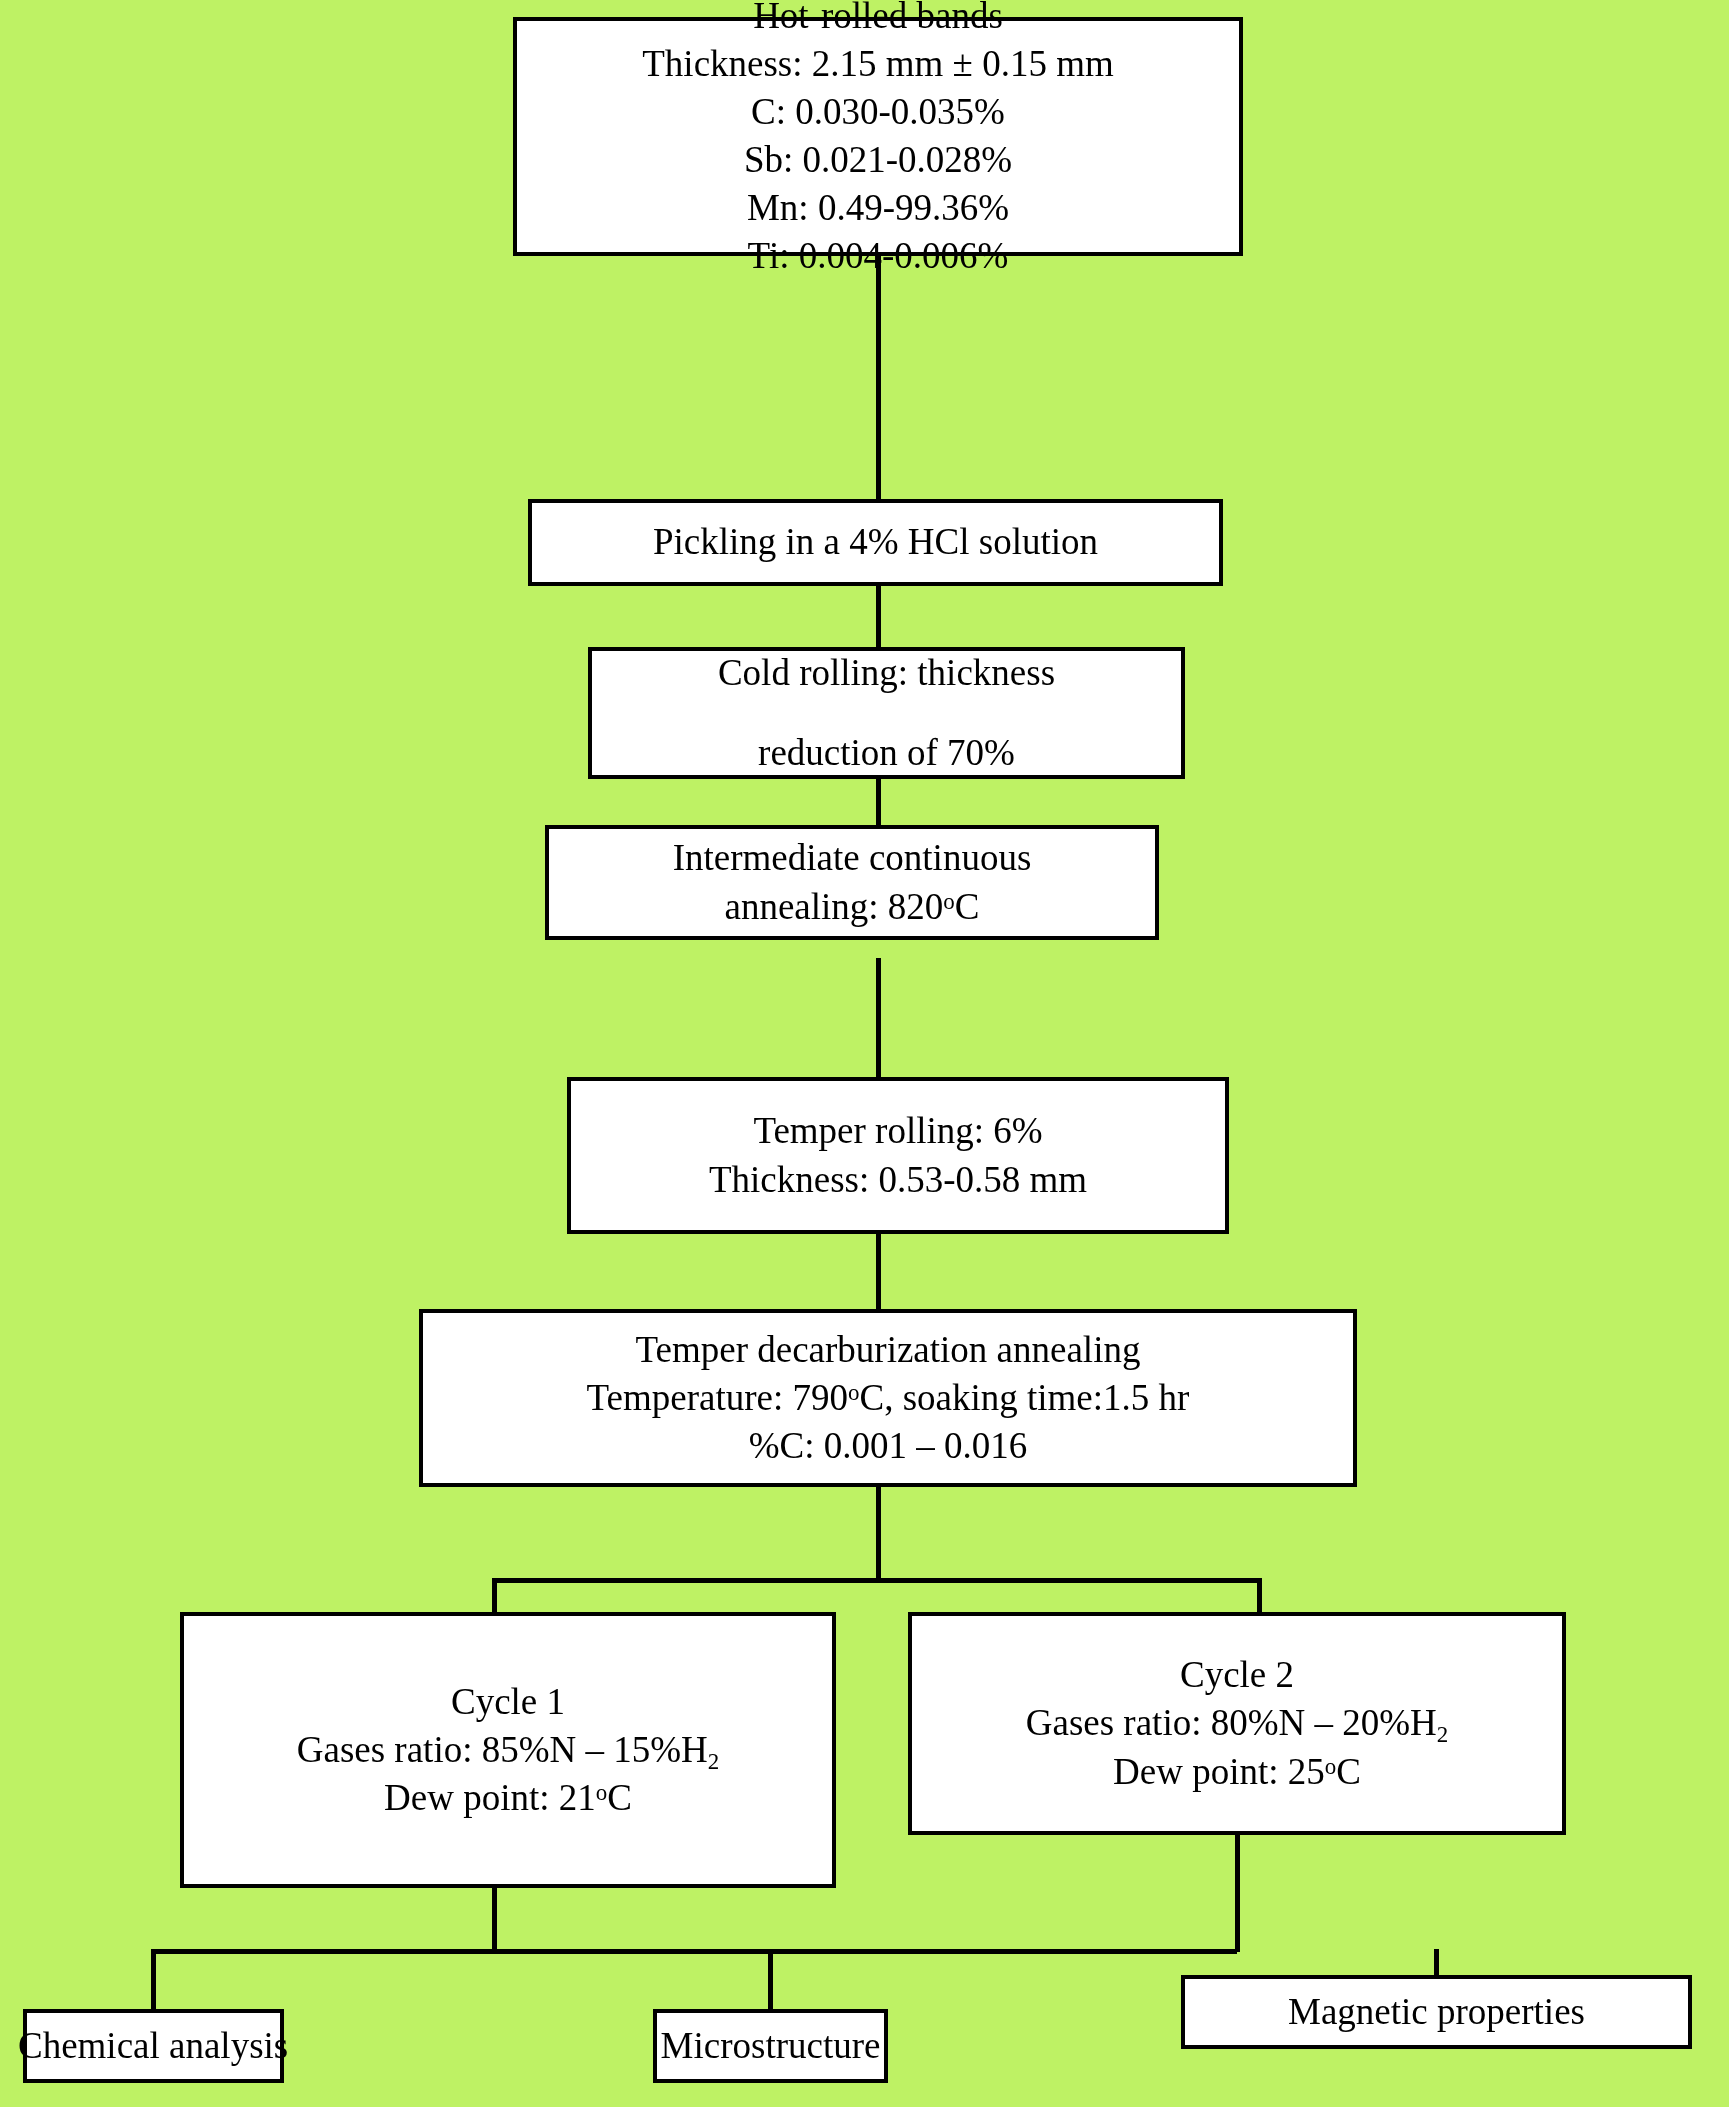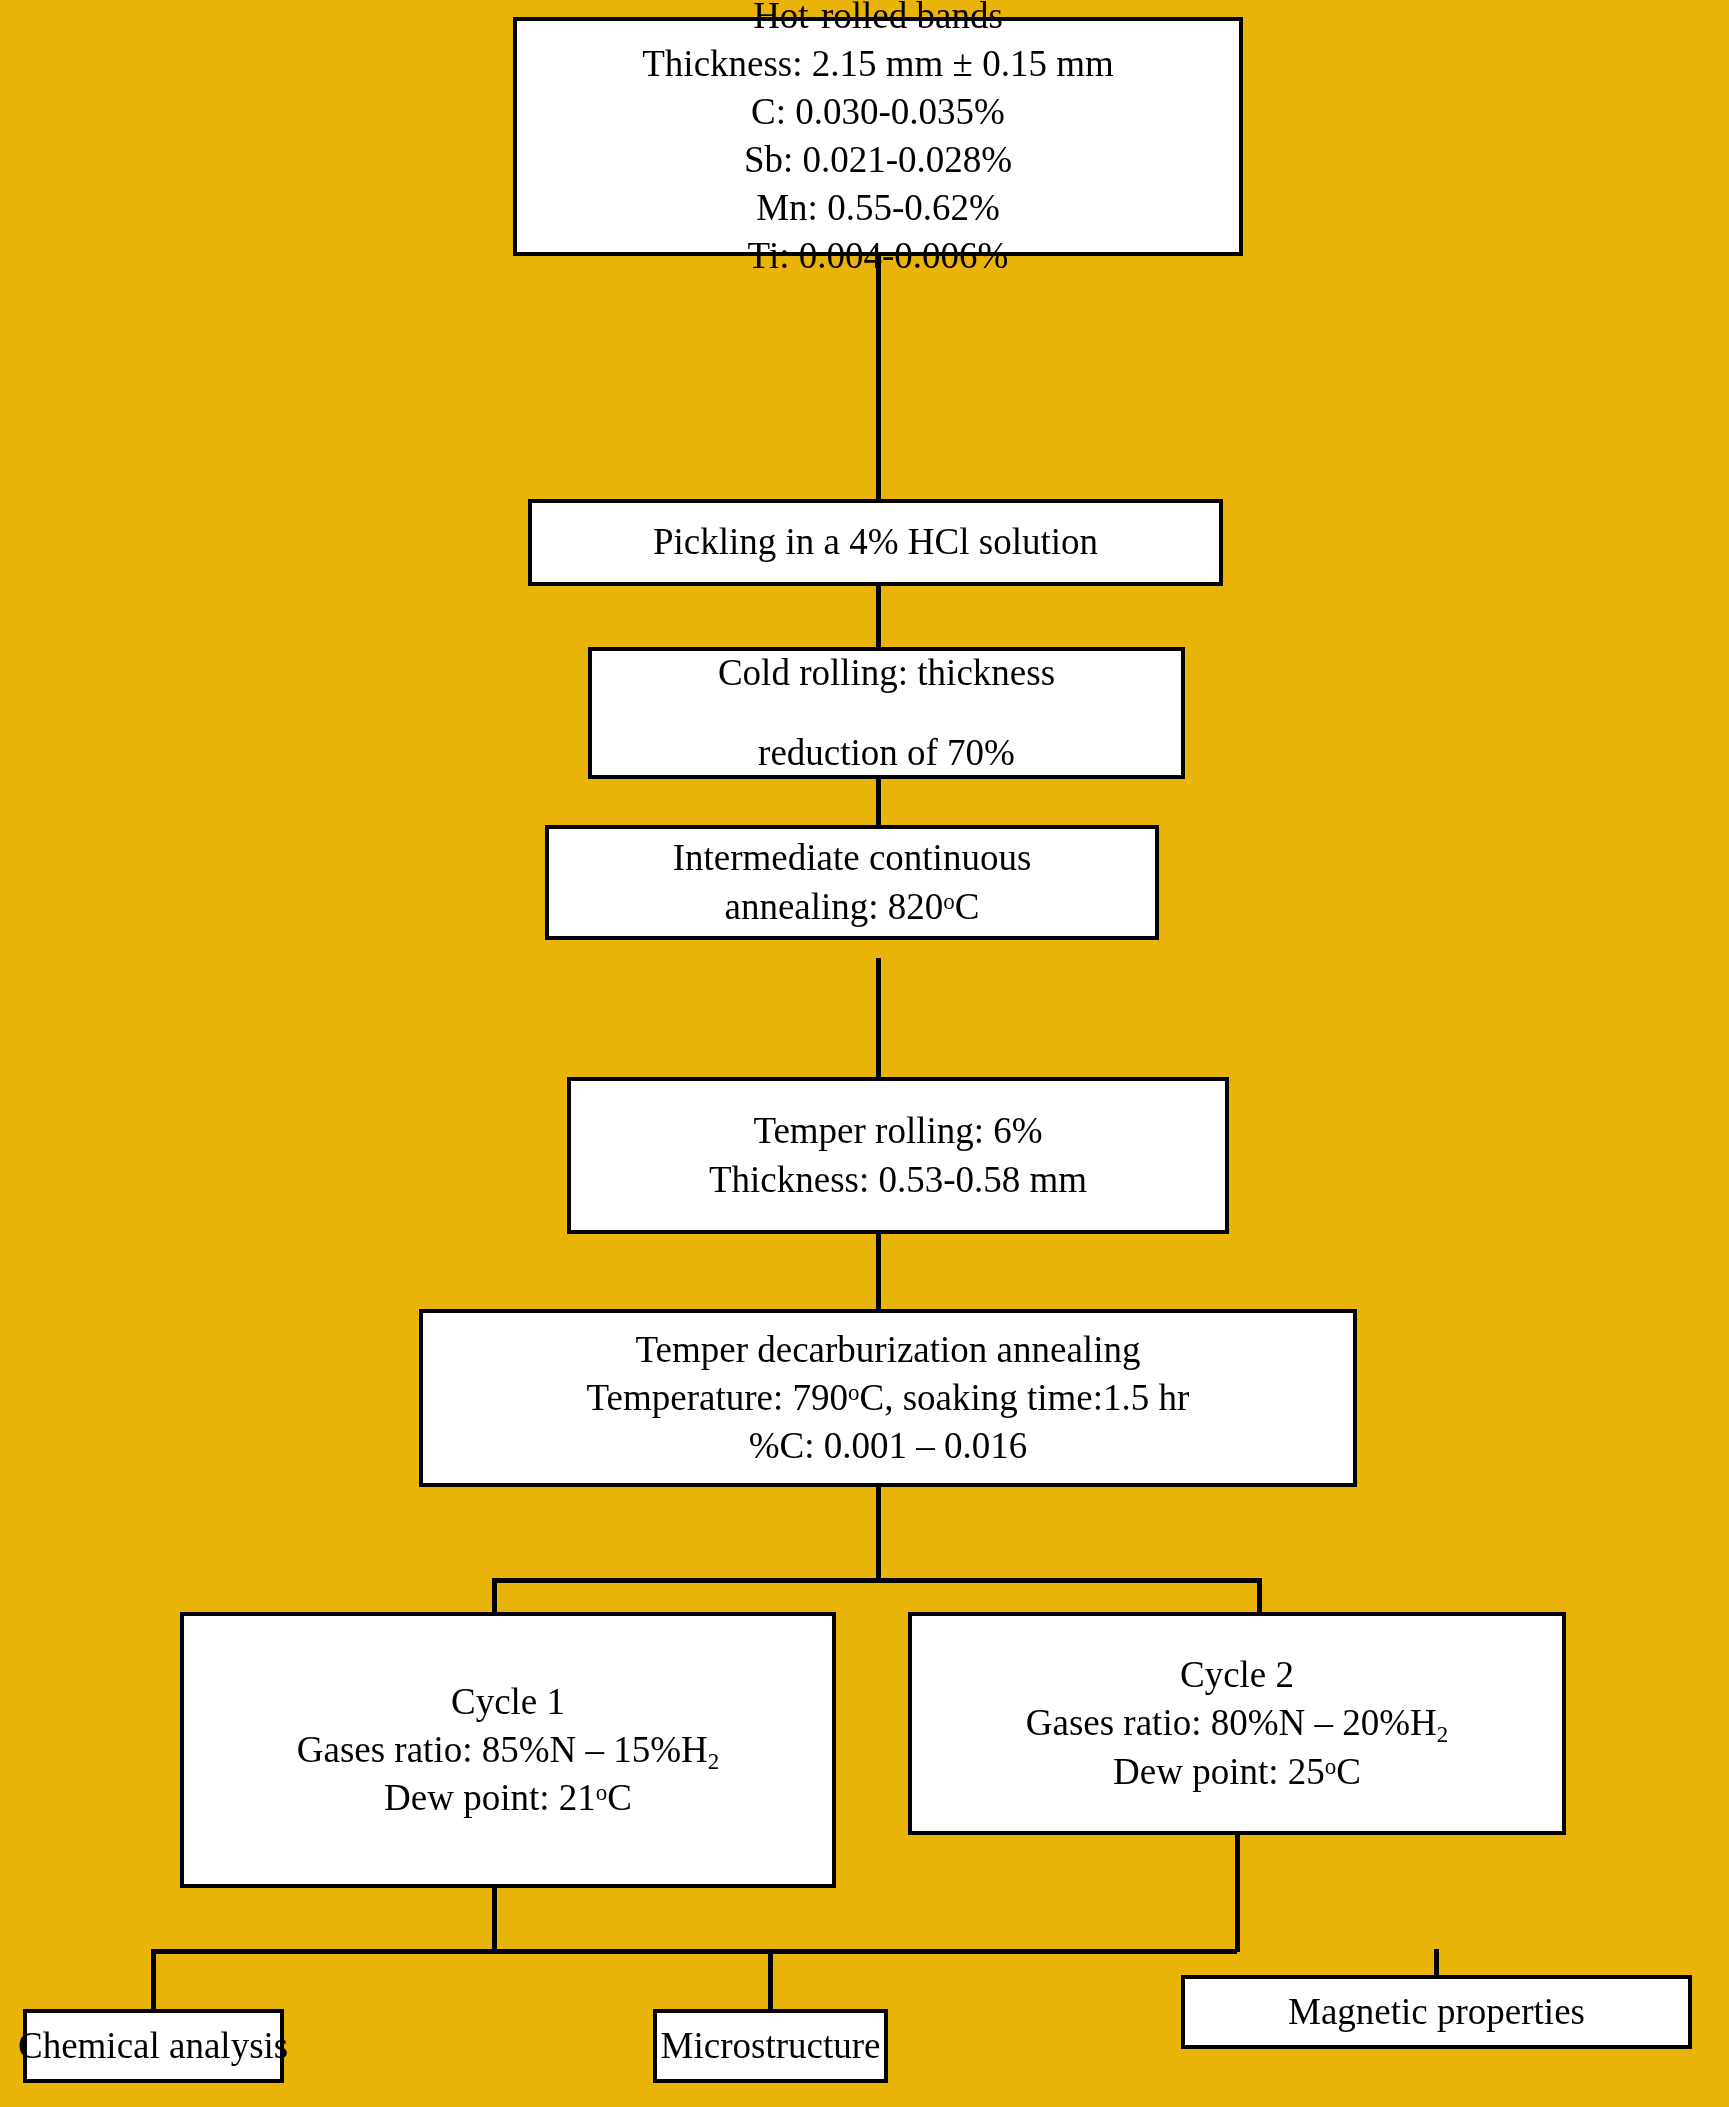--- a/index.html
+++ b/index.html
@@ -4,21 +4,21 @@
 <style>
   html, body {
     margin: 0;
     padding: 0;
     background: #ffffff;
   }
   #canvas {
     position: relative;
     width: 1729px;
     height: 2108px;
-    background: #eab308;
+    background: #bef264;
     font-family: "Liberation Serif", "DejaVu Serif", serif;
     color: #000000;
     overflow: hidden;
   }
   .node {
     position: absolute;
     box-sizing: border-box;
     border: 4.2px solid #000000;
     background: #ffffff;
     display: flex;
@@ -53,21 +53,21 @@
 </head>
 <body>
 
 <div id="canvas">
 
   <div class="node" style="left:513px; top:16.6px; width:730px; height:239px;">
     <span class="ln">Hot-rolled bands</span>
     <span class="ln">Thickness: 2.15 mm ± 0.15 mm</span>
     <span class="ln">C: 0.030-0.035%</span>
     <span class="ln">Sb: 0.021-0.028%</span>
-    <span class="ln">Mn: 0.55-0.62%</span>
+    <span class="ln">Mn: 0.49-99.36%</span>
     <span class="ln">Ti: 0.004-0.006%</span>
   </div>
 
   <div class="conn vline" style="left:876px; top:255px; height:245px;"></div>
 
   <div class="node" style="left:528px; top:499px; width:695px; height:87px;text-align:center;">
     <span class="ln">Pickling in a 4% HCl solution</span>
   </div>
 
   <div class="conn vline" style="left:876px; top:584px; height:64px;"></div>

